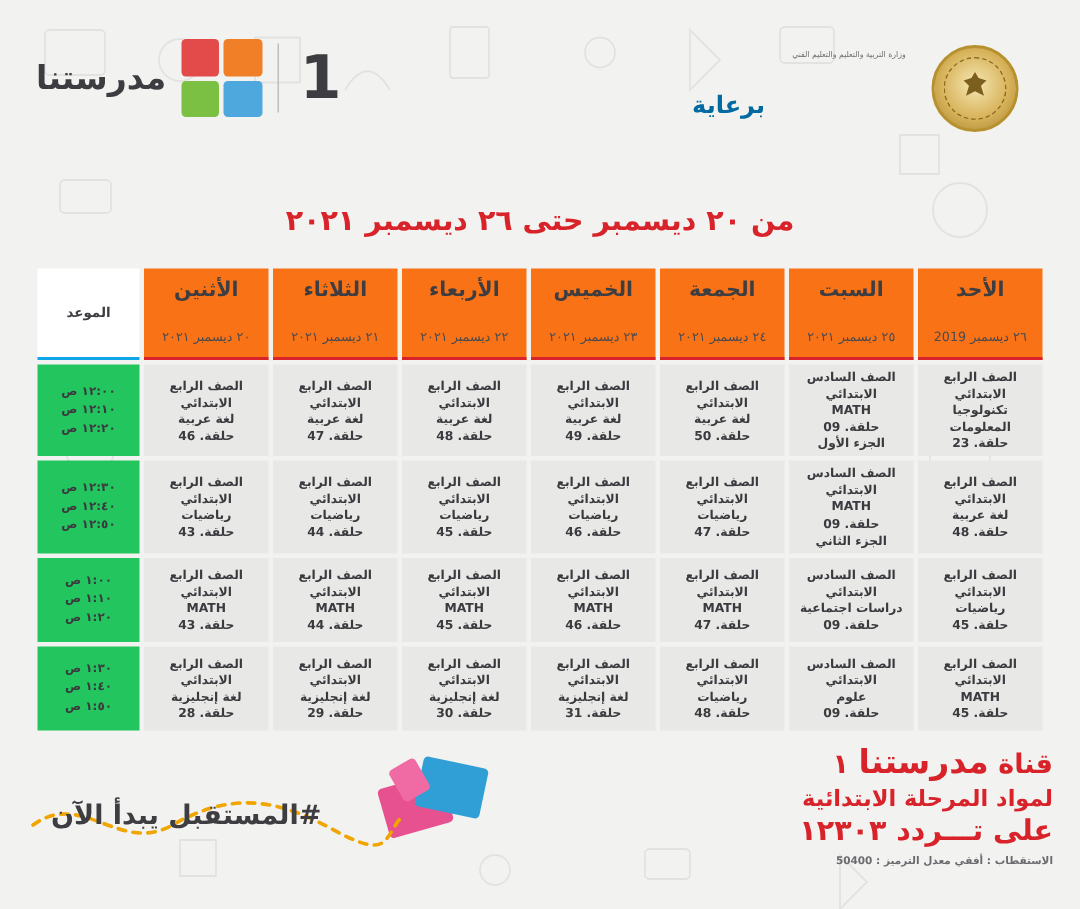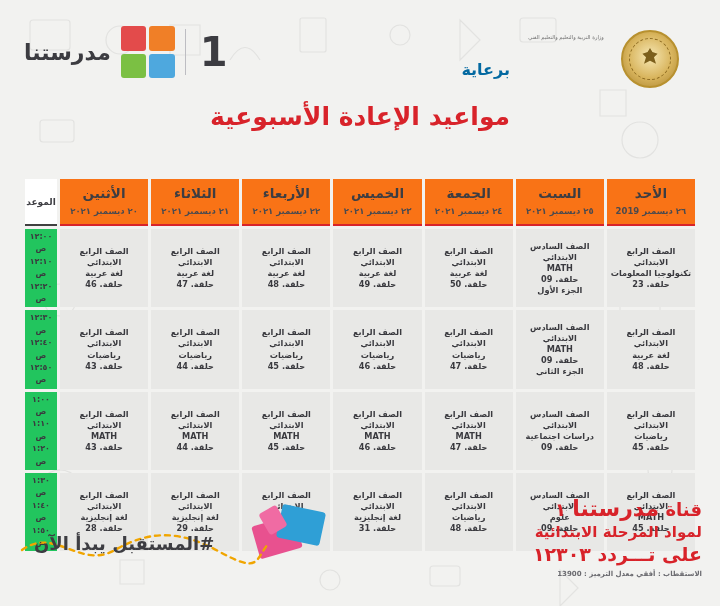--- a/index.html
+++ b/index.html
@@ -91,25 +91,25 @@
   table{
     width:100%; border-collapse:separate; border-spacing:3px;
     table-layout:fixed;
   }
   th.day{
     background:#f97316; color:#3d3d42;
     padding:6px 2px 8px; vertical-align:middle;
     border-bottom:2px solid #d8232a;
   }
   th.day .dname{ font-size:13.5px; font-weight:bold; display:block; }
-  th.day .ddate{ font-size:8.5px; font-weight:bold; display:block; margin-top:5px; color:#4a4a4f;}
+  th.day .ddate{ font-size:8.5px; font-weight:normal; display:block; margin-top:19px; color:#4a4a4f;}
   th.timehead{
-    background:#ffffff; width:32px; color:#3d3d42;
+    background:#ffffff; width:68px; color:#3d3d42;
     font-size:9px; font-weight:bold; vertical-align:middle;
-    border-bottom:2px solid #404040;
+    border-bottom:2px solid #0ea5e9;
   }
   td.cell{
     background:#e8e8e6; height:56px; vertical-align:middle;
     text-align:center; padding:3px 2px; color:#3a3a3f;
   }
   td.cell .l1{ font-size:8.2px; font-weight:bold; display:block; line-height:1.35; }
   td.cell .l2{ font-size:8.2px; font-weight:bold; display:block; line-height:1.35; }
   td.cell .l3{ font-size:8.2px; font-weight:bold; display:block; line-height:1.35; }
   td.times{
     background:#22c55e; width:52px; text-align:center; vertical-align:middle;
@@ -202,21 +202,21 @@
       <div class="brand-mosaic">
         <span style="background:#f07f27"></span>
         <span style="background:#e34b4b"></span>
         <span style="background:#4ea8de"></span>
         <span style="background:#7bc043"></span>
       </div>
       <div class="brand-name">مدرستنا</div>
     </div>
   </div>
 
-  <div class="title-main">مواعيد الإعادة الأسبوعية</div>
+  <div class="title-sub">من ٢٠ ديسمبر حتى ٢٦ ديسمبر ٢٠٢١</div>
 
   <div class="table-wrap">
     <table>
       <thead>
         <tr>
           <th class="day">
             <span class="dname">الأحد</span>
             <span class="ddate">٢٦ ديسمبر 2019</span>
           </th>
           <th class="day">
@@ -427,21 +427,21 @@
   </div>
 
   <div class="footer">
 
     <div class="foot-right">
       <div class="fr-l1">
         <span>قناة </span><b>مدرستنا</b><span> ١</span>
       </div>
       <div class="fr-l2">لمواد المرحلة الابتدائية</div>
       <div class="fr-l3">على تـــردد ١٢٣٠٣</div>
-      <div class="fr-l4">الاستقطاب : أفقي  معدل الترميز : 13900</div>
+      <div class="fr-l4">الاستقطاب : أفقي  معدل الترميز : 50400</div>
     </div>
 
     <div class="books">
       <div class="book pink"></div>
       <div class="book blue"></div>
       <div class="book pink2"></div>
     </div>
 
     <svg class="squiggle" width="250" height="40" viewBox="0 0 250 40" xmlns="http://www.w3.org/2000/svg">
       <path d="M2 20 C 35 -4, 60 40, 95 20 S 160 0, 200 22 S 235 30, 248 14" fill="none" stroke="#f0a500" stroke-width="2.4" stroke-dasharray="5 5" stroke-linecap="round"></path>

